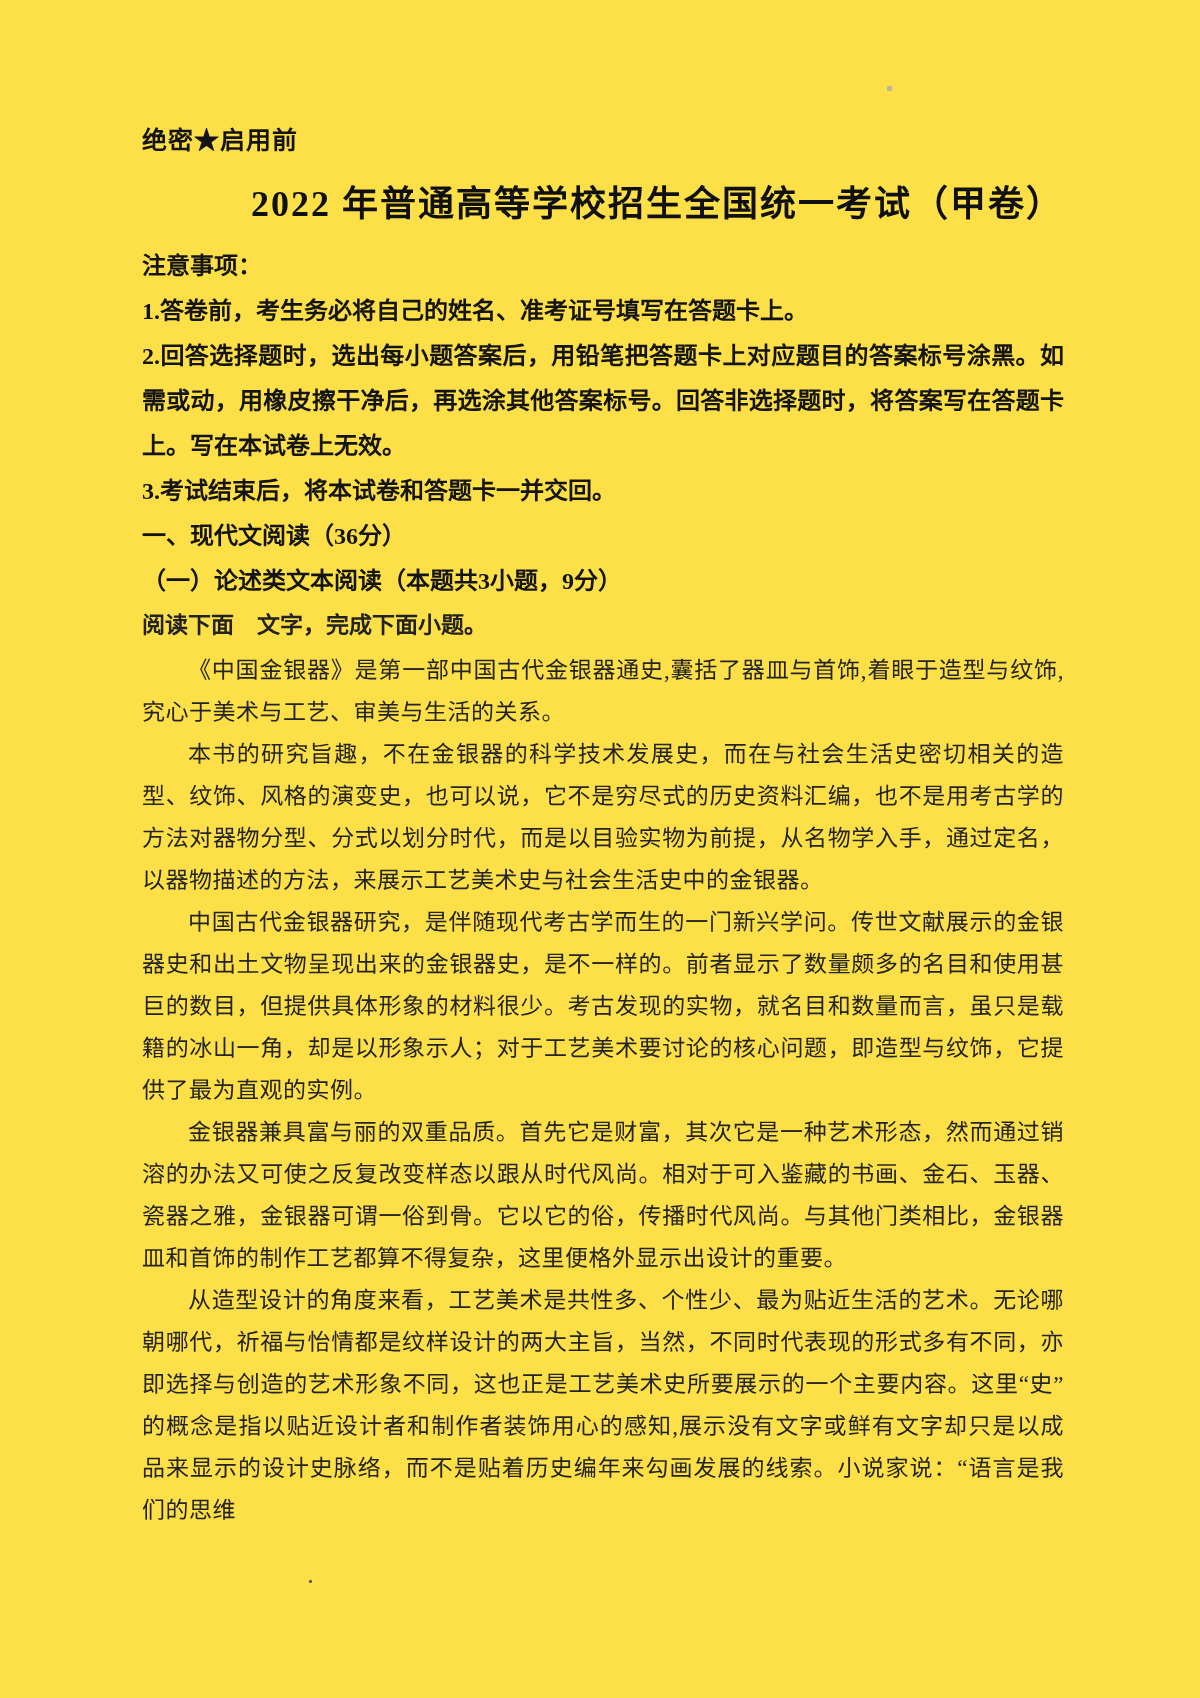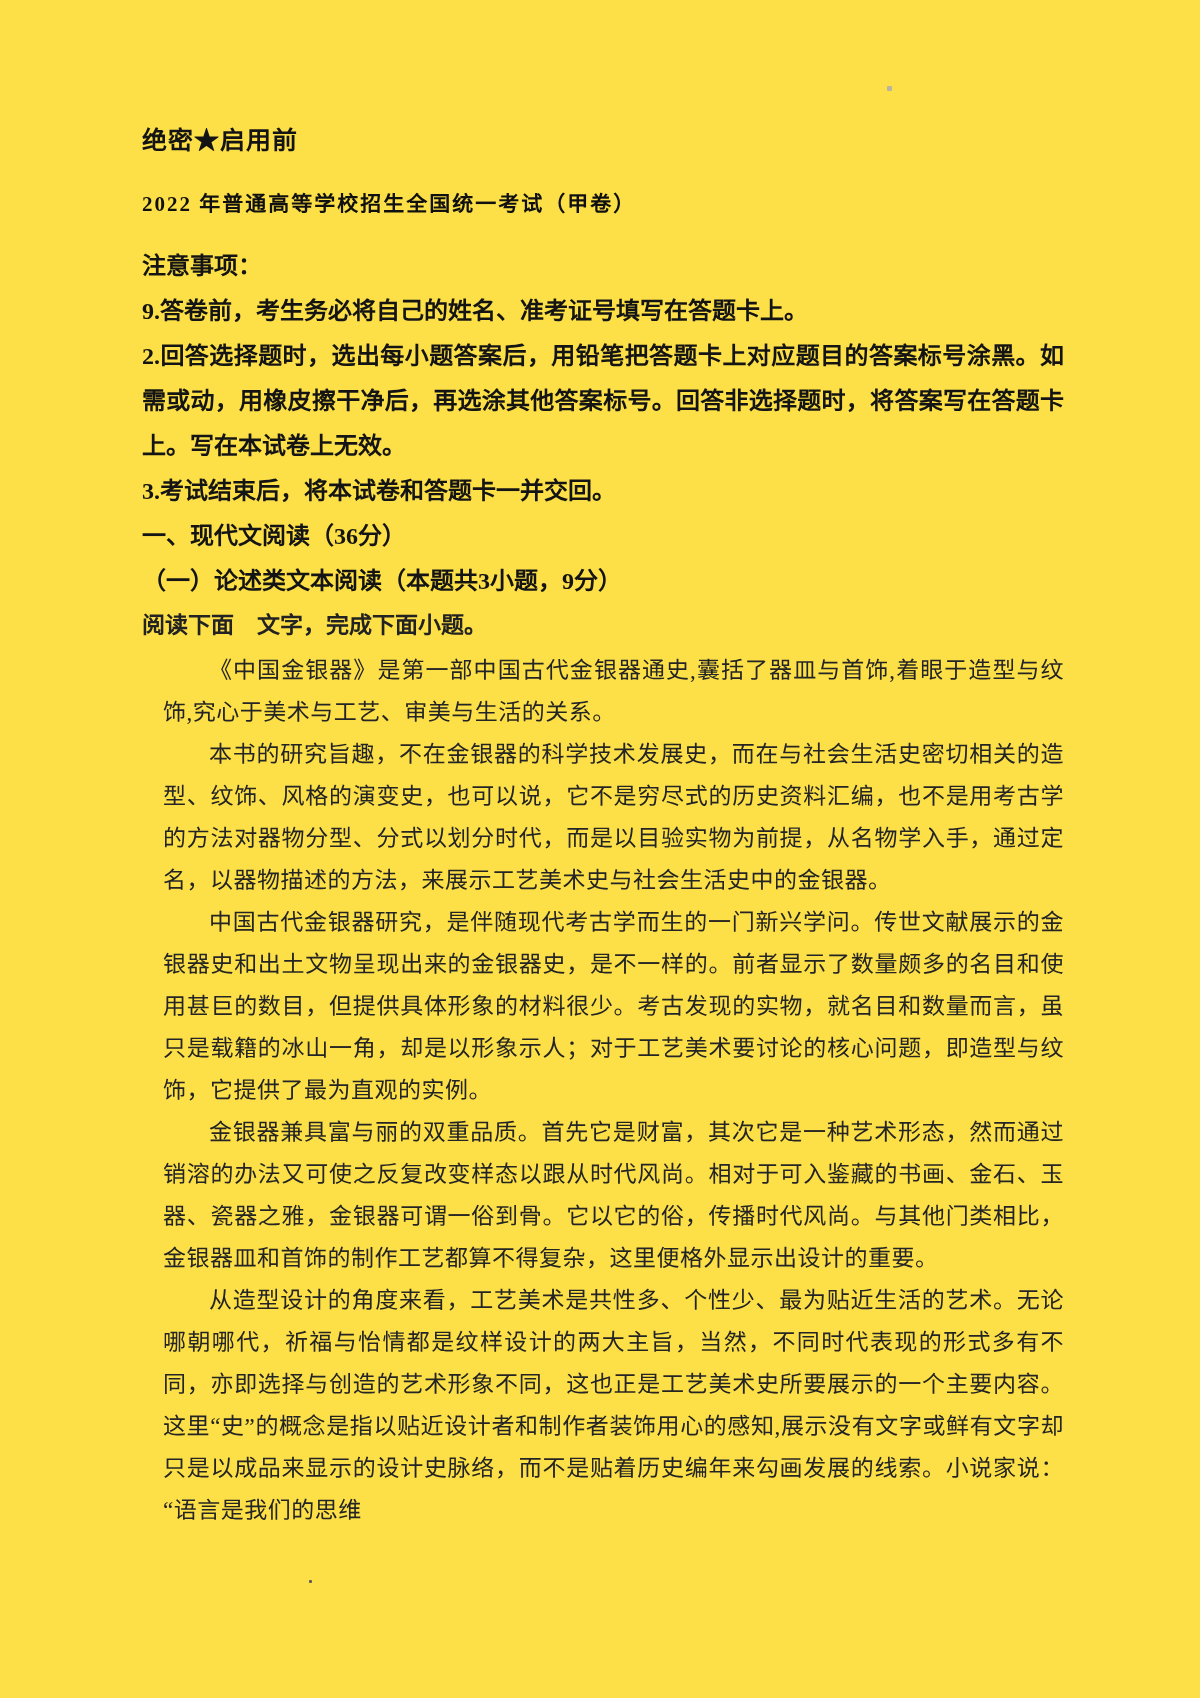--- a/index.html
+++ b/index.html
@@ -24,22 +24,22 @@
   }
   .classification {
     font-size: 25px;
     font-weight: bold;
     line-height: 30px;
     letter-spacing: 1px;
     color: #141414;
   }
   .title {
     margin-top: 30px;
-    text-align: left;
-    font-size: 21px;
+    text-align: right;
+    font-size: 36px;
     font-weight: bold;
     line-height: 36px;
     letter-spacing: 2px;
     color: #101010;
   }
   .subject {
     margin-top: 24px;
     text-align: center;
     font-size: 29px;
     font-weight: bold;
@@ -69,21 +69,20 @@
   }
   .instruction {
     font-size: 23px;
     font-weight: bold;
     line-height: 44px;
     color: #222222;
     white-space: pre-wrap;
   }
   .passage {
     margin-top: 2px;
-    margin-left: 21px;
   }
   .passage p {
     margin: 0;
     font-size: 23px;
     line-height: 42px;
     text-indent: 2em;
     text-align: justify;
     color: #242424;
     letter-spacing: 0.5px;
   }
@@ -117,21 +116,21 @@
   <div class="content">
 
     <div class="classification">绝密★启用前</div>
 
     <div class="title">2022 年普通高等学校招生全国统一考试（甲卷）</div>
 
 
     <div class="notes-heading">注意事项：</div>
 
     <div class="notes">
-      <div class="note-item">9.答卷前，考生务必将自己的姓名、准考证号填写在答题卡上。</div>
+      <div class="note-item">1.答卷前，考生务必将自己的姓名、准考证号填写在答题卡上。</div>
       <div class="note-item">2.回答选择题时，选出每小题答案后，用铅笔把答题卡上对应题目的答案标号涂黑。如需或动，用橡皮擦干净后，再选涂其他答案标号。回答非选择题时，将答案写在答题卡上。写在本试卷上无效。</div>
       <div class="note-item">3.考试结束后，将本试卷和答题卡一并交回。</div>
     </div>
 
     <div class="section-heading">一、现代文阅读（36分）</div>
 
     <div class="subsection-heading">（一）论述类文本阅读（本题共3小题，9分）</div>
 
     <div class="instruction">阅读下面　文字，完成下面小题。</div>
 

